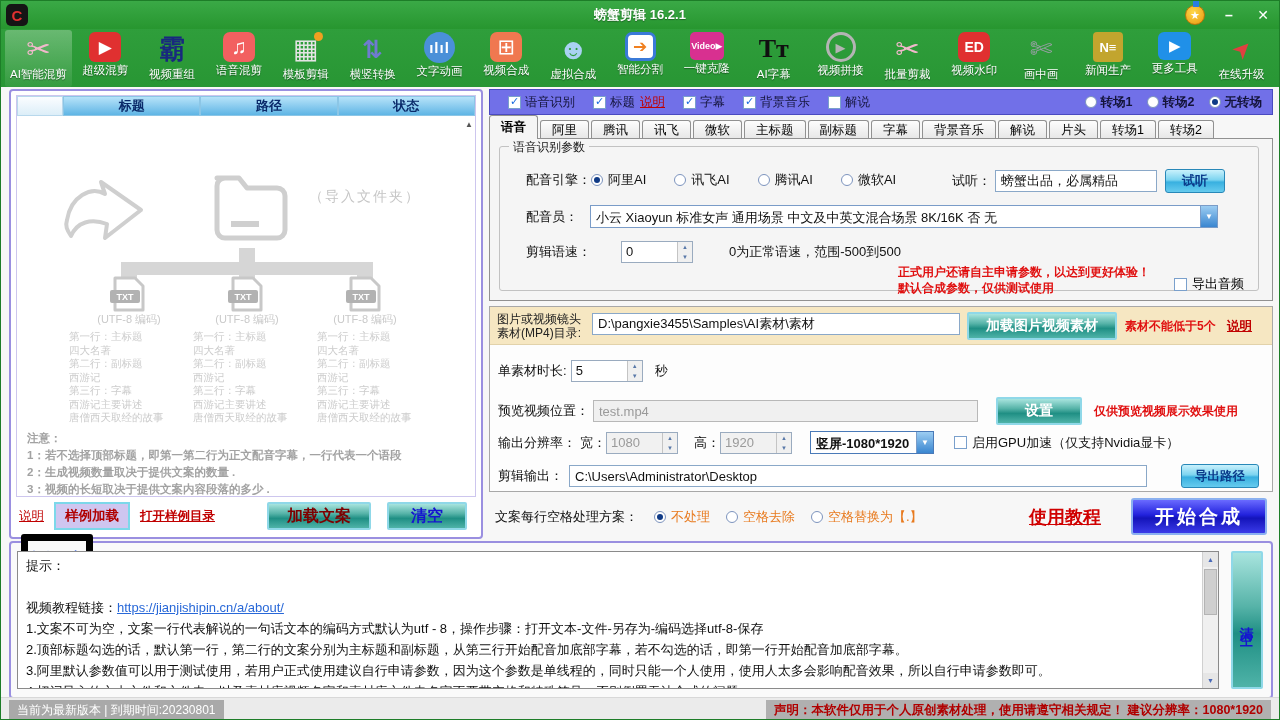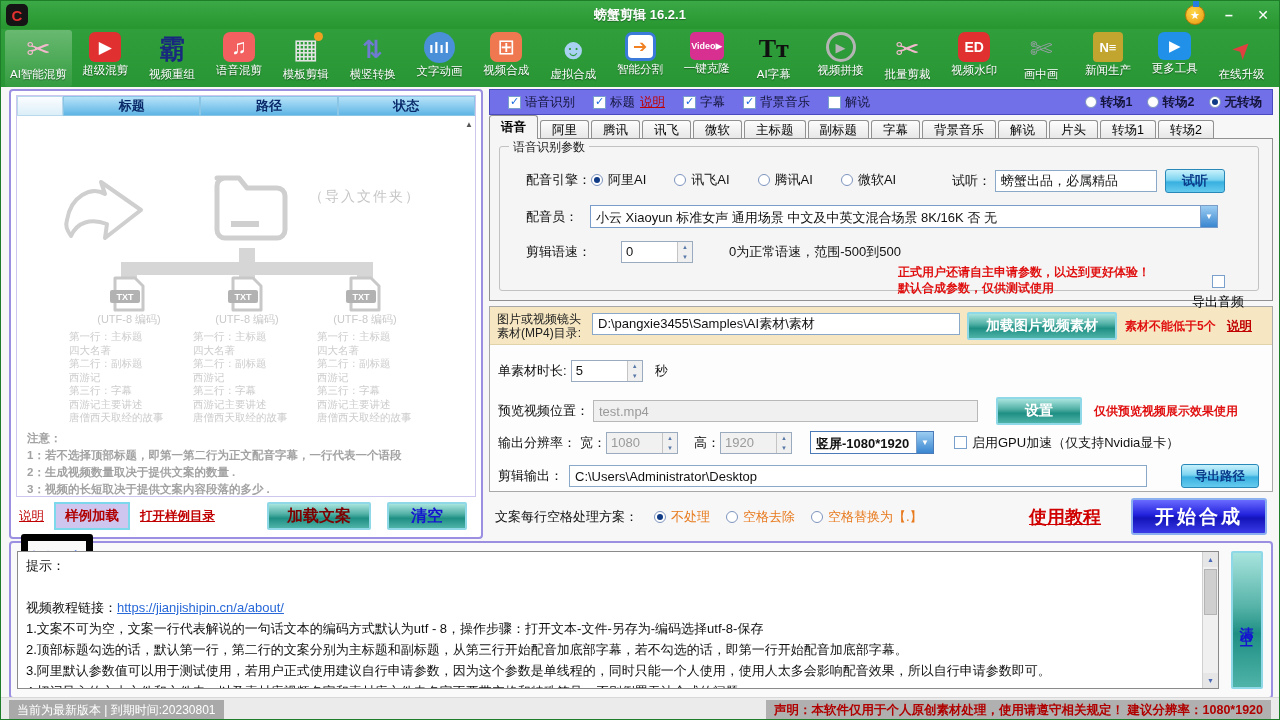--- a/index.html
+++ b/index.html
@@ -112,21 +112,21 @@
     border-radius:3px 3px 0 0; padding:0 11px; font-size:12.5px; margin-right:2px; height:19px; line-height:19px; }
   .tab.active { background:#f5f5f5; height:24px; line-height:23px; font-weight:bold; z-index:3; position:relative; }
   
   .voice-panel { position:absolute; left:488px; top:137px; width:784px; height:163px; background:#f5f5f5;
     border:1px solid #919191; z-index:2; }
   .groupbox { position:absolute; left:9px; top:7px; right:13px; bottom:9px; border:1px solid #c2c2c2; border-radius:3px; }
   .groupbox-label { position:absolute; top:-8px; left:9px; background:#f5f5f5; padding:0 4px; font-size:12px; color:#1a1a1a; }
   .vrow { position:absolute; display:flex; align-items:center; font-size:13px; color:#111; }
   .eng-item { display:flex; align-items:center; gap:5px; margin-right:28px; }
   .warn2 { position:absolute; left:398px; top:117px; line-height:16px; }
-  .exp-audio { position:absolute; right:14px; top:128px; display:flex; align-items:center; gap:5px; font-size:13px;flex-direction:column; }
+  .exp-audio { position:absolute; right:14px; top:128px; display:flex; align-items:center; gap:5px; font-size:13px; }
   
   .mat-panel { position:absolute; left:488px; top:305px; width:784px; height:186px; background:#fdfdfd; border:1px solid #a8a8a8; }
   .mat-row1 { position:absolute; left:0; right:0; top:0; height:38px; background:#f6e7c2; border-bottom:1px solid #e2d2aa; }
   .mrow { position:absolute; display:flex; align-items:center; font-size:13px; color:#111; }
   .dir-label { position:absolute; left:7px; top:5px; font-size:12px; line-height:14px; color:#222; }
   .btn-loadmat { position:absolute; left:477px; top:5px; width:150px; height:28px; color:#fff; font-size:14px; }
   .btn-set { position:absolute; left:502px; top:-4px; width:86px; height:28px; color:#fff; font-size:14px; }
   
   .bottom-row { position:absolute; left:488px; top:497px; width:784px; height:40px; font-size:13px; }
   .space-opts { position:absolute; left:6px; top:10px; display:flex; align-items:center; gap:16px; }

